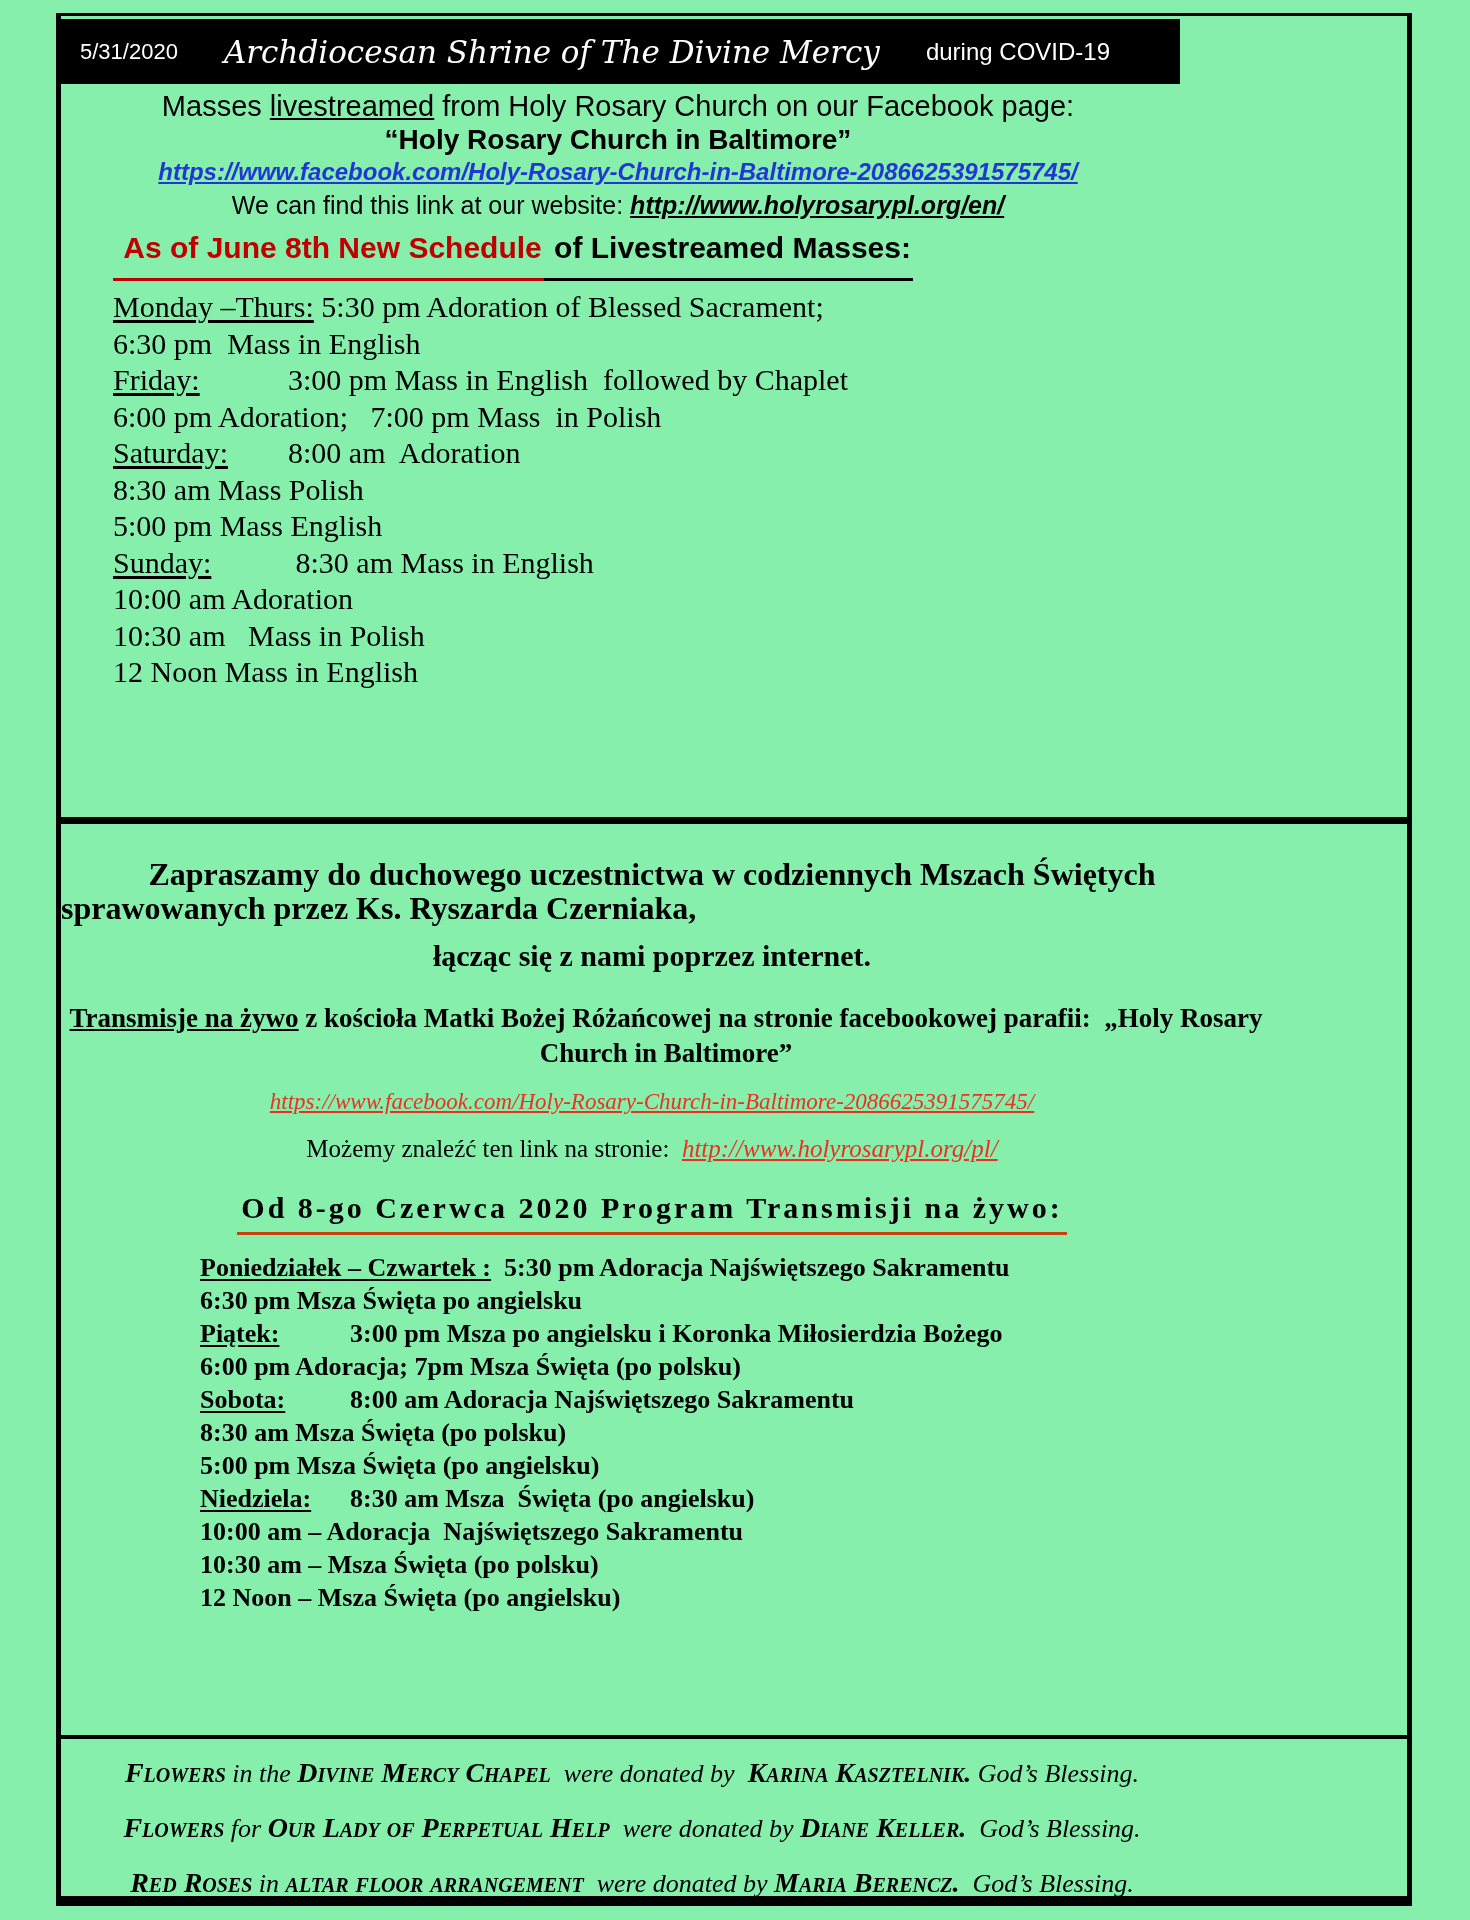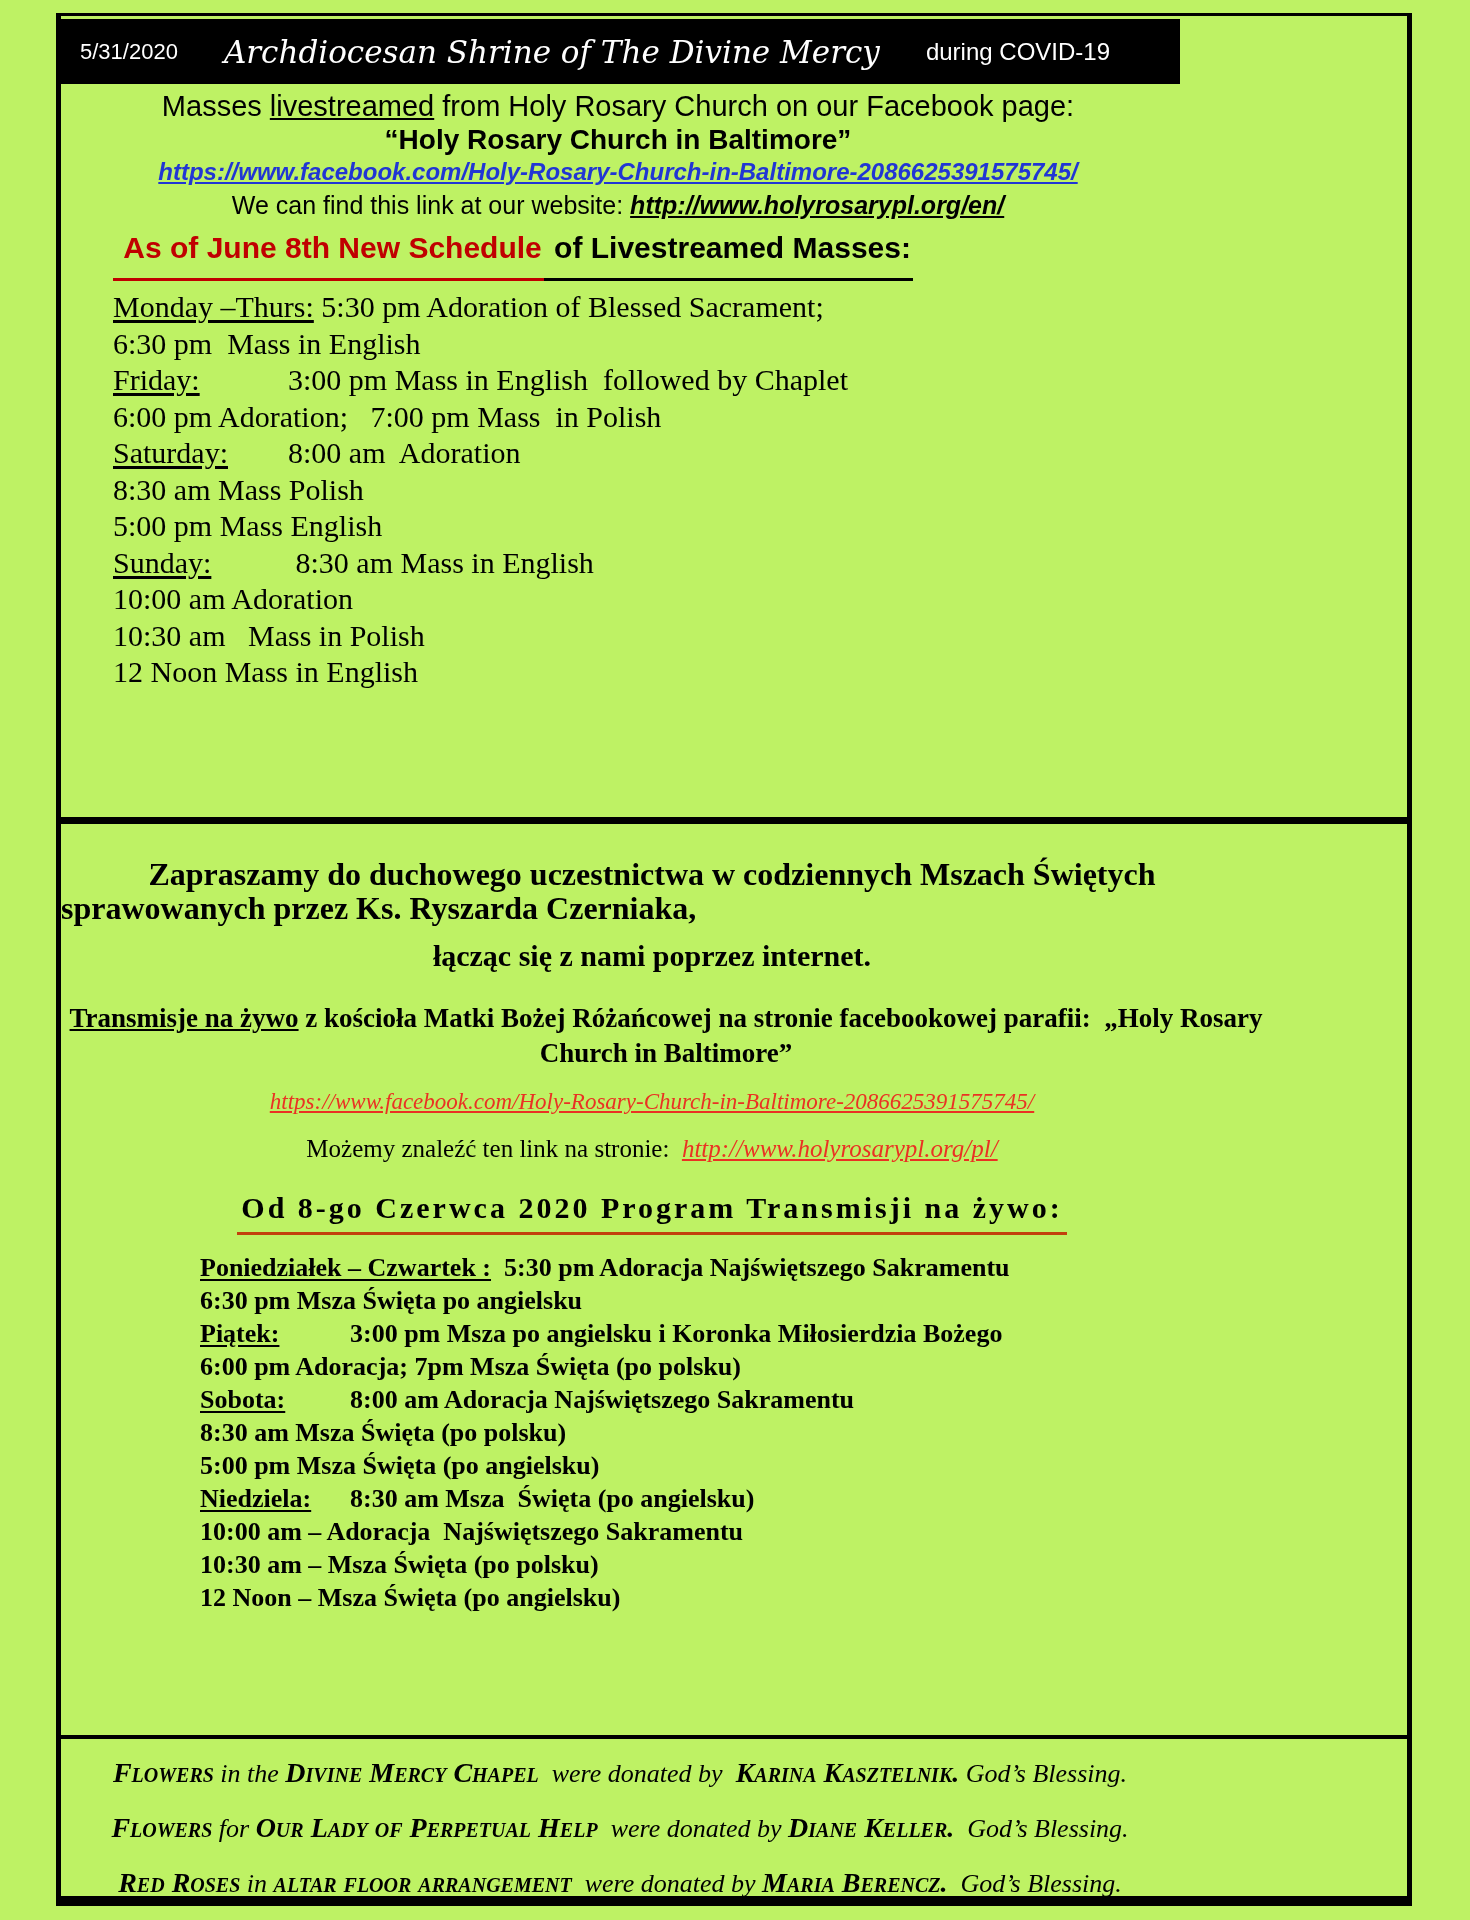--- a/index.html
+++ b/index.html
@@ -1,16 +1,16 @@
 <!DOCTYPE html>
 <html><head>
 <meta charset="utf-8">
 <style>
   html,body{margin:0;padding:0;background:#fff;}
-  .page{position:relative;width:1470px;height:1920px;background:#bef264;overflow:hidden;
+  .page{position:relative;width:1470px;height:1920px;background:#86efac;overflow:hidden;
         font-family:"Liberation Serif", serif;color:#000;}
   .rule{position:absolute;background:#000;}
   .top-rule{left:56px;top:13px;width:1356px;height:3px;}
   .left-rule{left:56px;top:13px;width:5px;height:1893px;}
   .right-rule{left:1407px;top:13px;width:5px;height:1893px;}
   .bottom-rule{left:56px;top:1896px;width:1356px;height:10px;}
   .divider1{left:56px;top:817px;width:1356px;height:7px;}
   .divider2{left:56px;top:1735px;width:1356px;height:4px;}
 
   
@@ -64,21 +64,21 @@
                   padding:0 4px 3px 4px;}
   .p-sched{margin:16px 0 0 139px;font-weight:700;font-size:26px;line-height:33px;}
   .p-sched p{margin:0;}
   .pday{display:inline-block;min-width:150px;text-decoration:underline;text-underline-offset:3px;}
   .pindent{margin-left:150px;}
   .ptext{white-space:pre-wrap;}
   .gapA{margin-top:26px;}
   .gapB{margin-top:11px;}
 
   
-  .flowers{position:absolute;left:61px;top:1739px;width:1118px;text-align:center;}
+  .flowers{position:absolute;left:73px;top:1739px;width:1118px;text-align:center;}
   .f-line{margin:14px 0 0;font-style:italic;font-size:26px;line-height:40px;}
   .f-line span{white-space:pre-wrap;}
   .f-sc{font-weight:700;font-variant:small-caps;font-size:28px;}
 </style>
 </head>
 <body>
 
 <div class="page">
 
   <div class="rule top-rule"></div>

